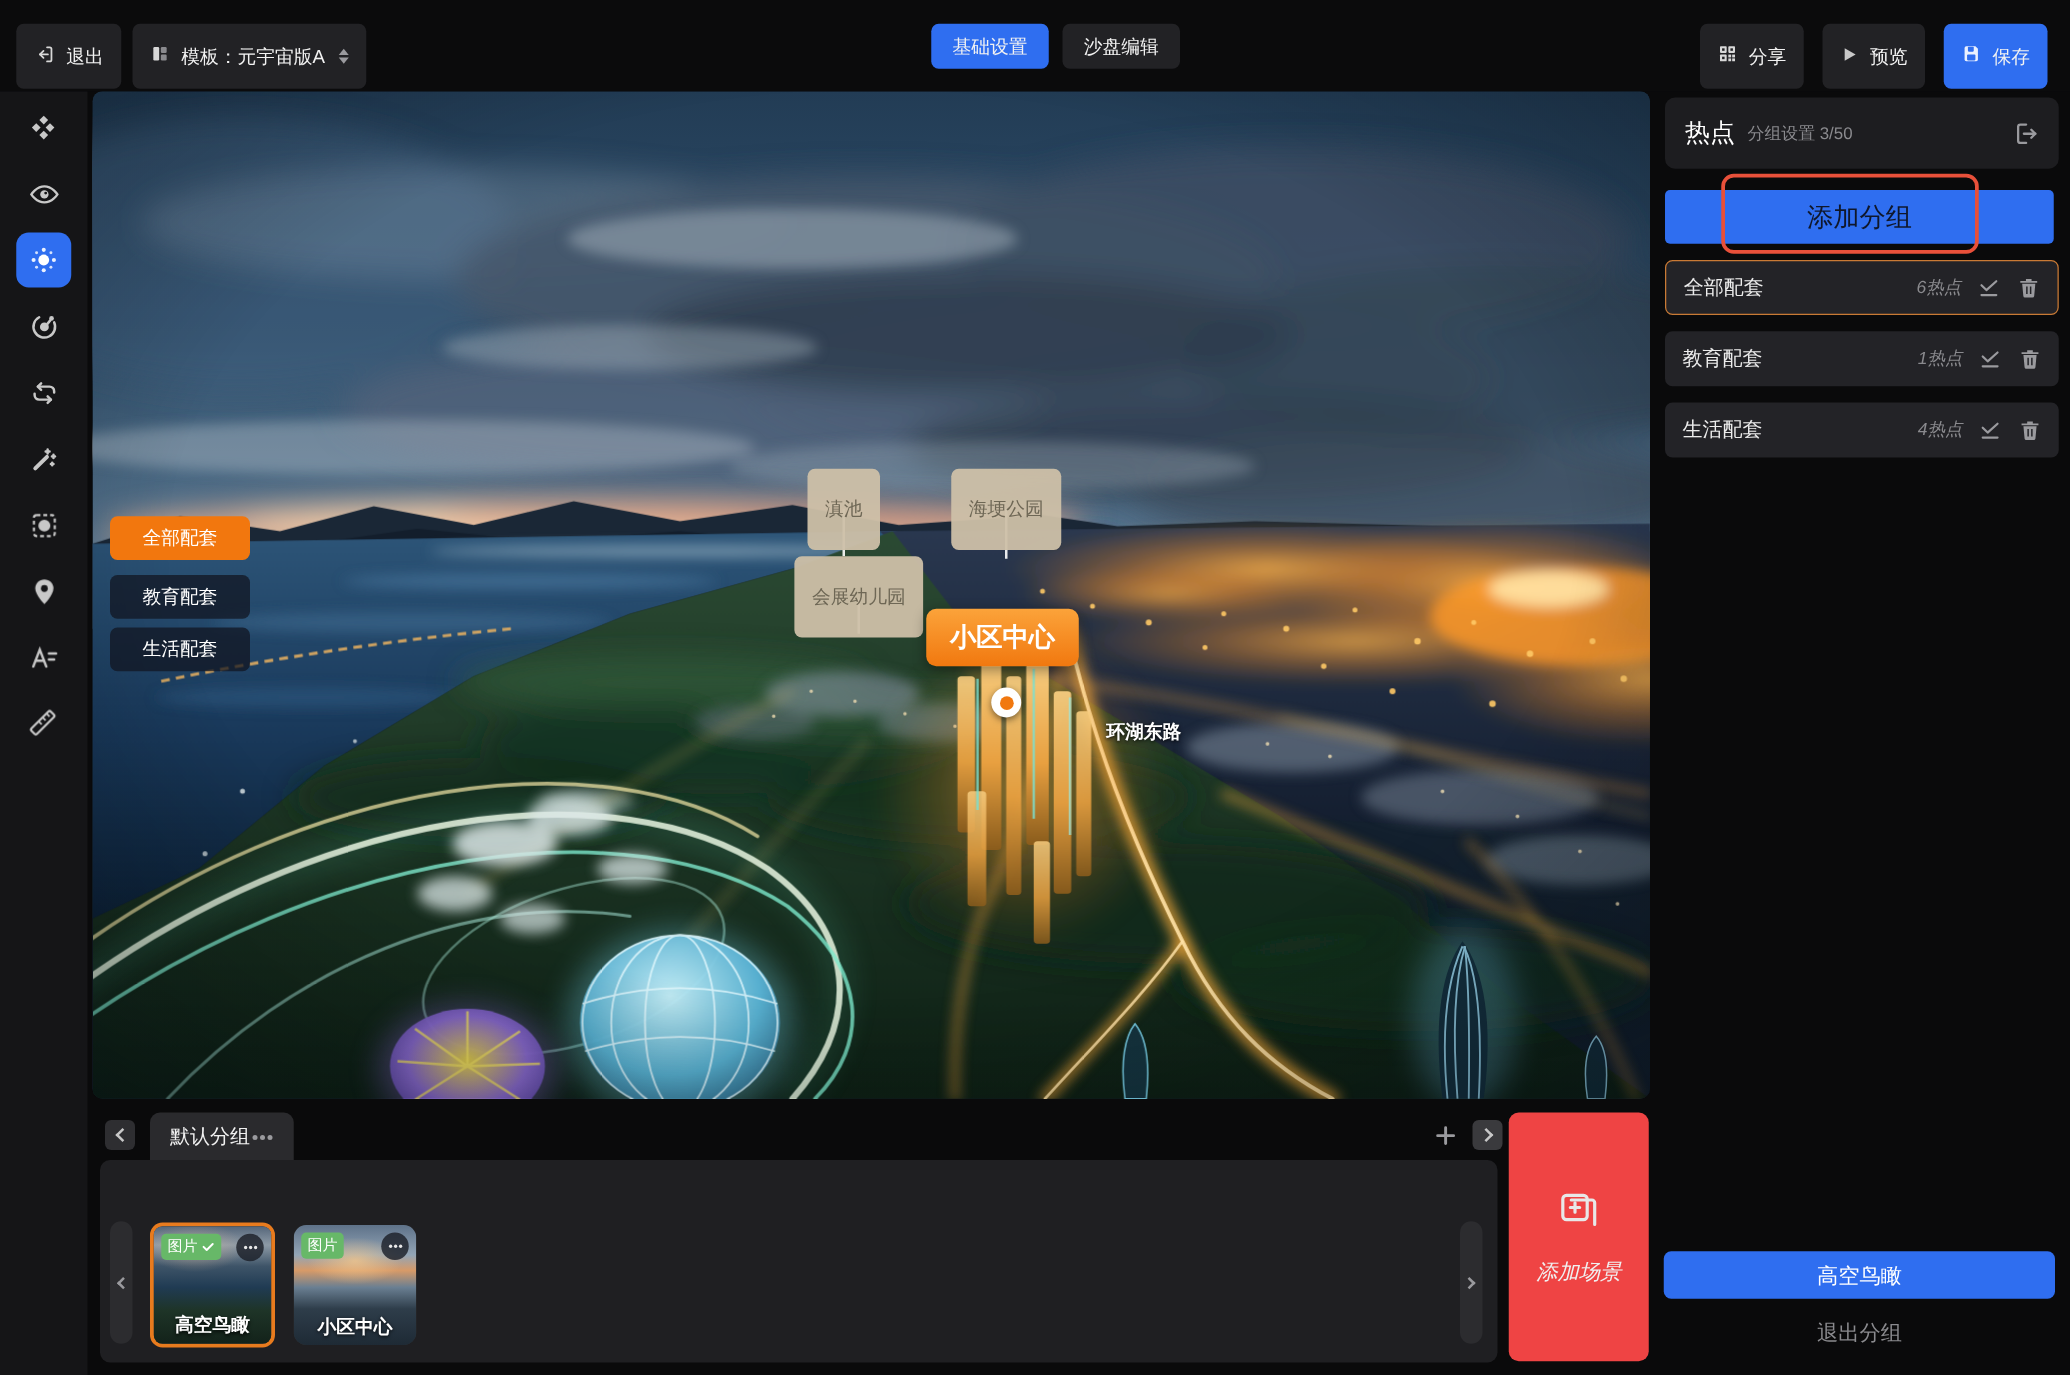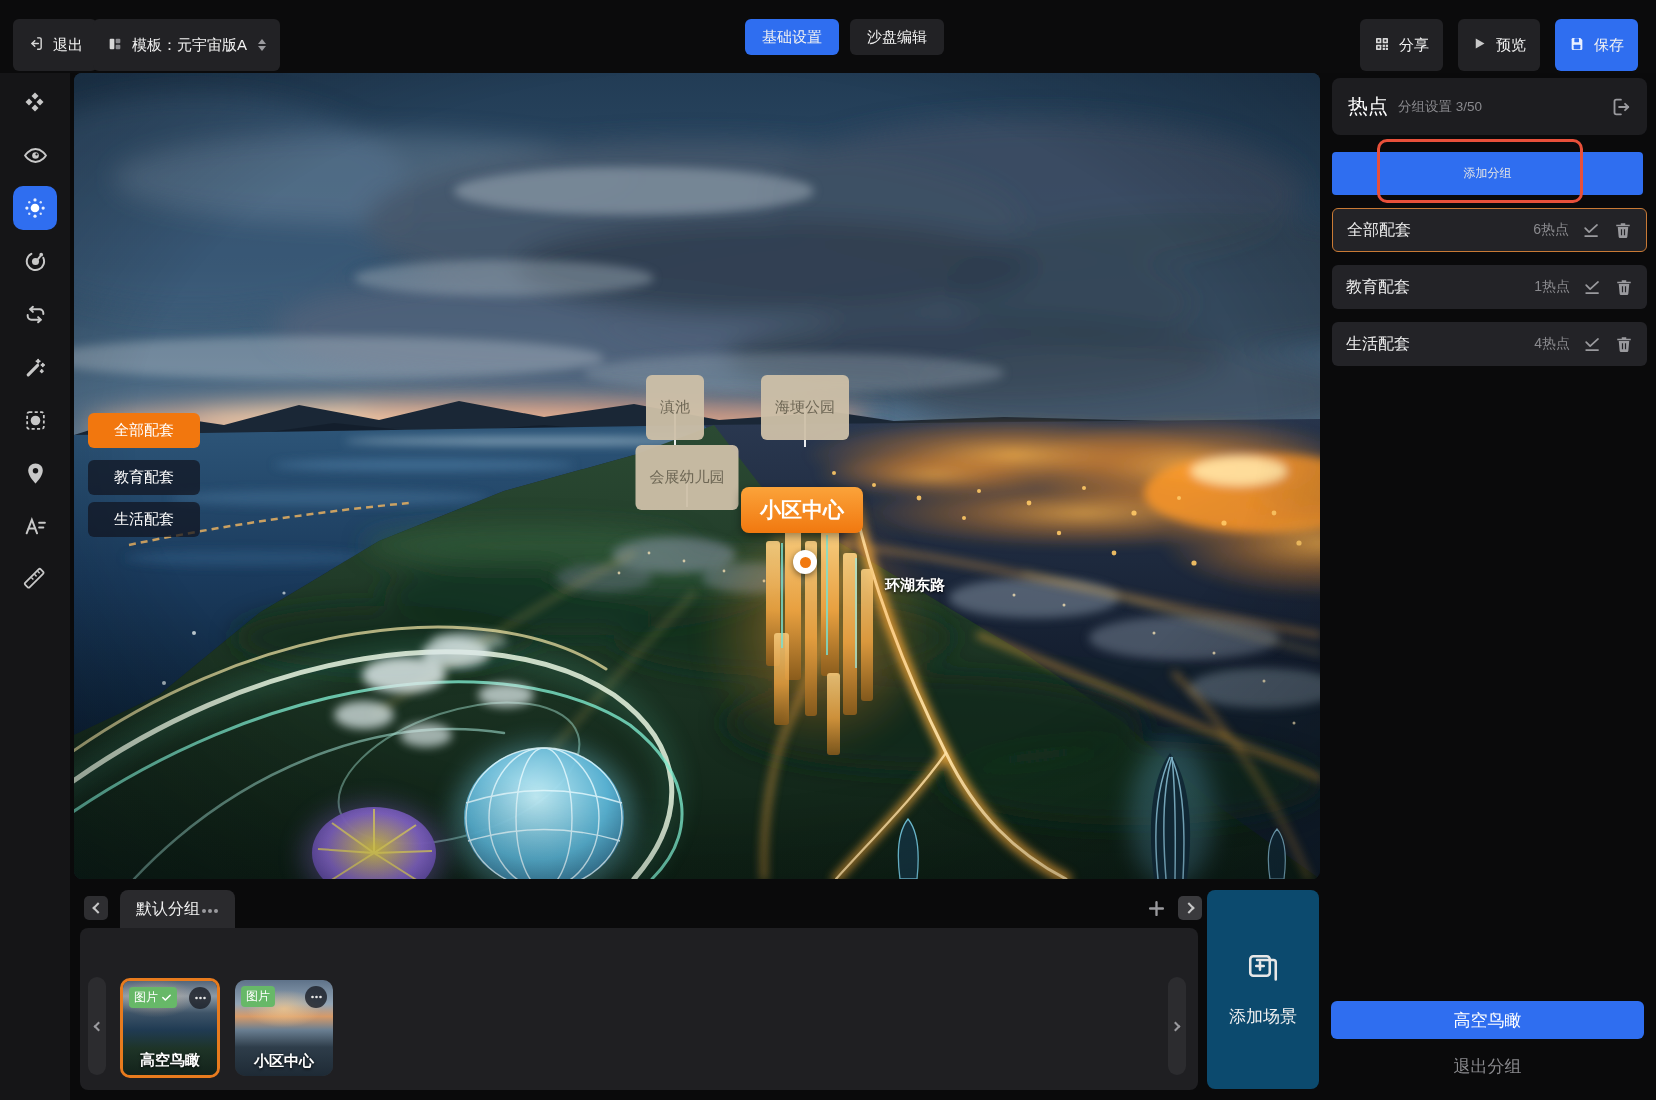--- a/index.html
+++ b/index.html
@@ -50,28 +50,28 @@
   .hs-pin i { width:11px; height:11px; border-radius:50%; background:#f1780f; }
   .road-label { position:absolute; color:#fff; font-size:15px; font-weight:bold; text-shadow:0 1px 3px rgba(0,0,0,0.9); z-index:6; }
 
   
   .panel-head { position:absolute; left:1332px; top:78px; width:315px; height:57px; background:#1d1d20; border-radius:8px;
     display:flex; align-items:center; padding:0 16px; z-index:10; }
   .panel-title { font-size:20px; font-weight:normal; color:#fff; }
   .panel-sub { font-size:13.5px; color:#8a8a8e; margin-left:10px; }
   .panel-exit { margin-left:auto; cursor:pointer; display:flex; }
   .add-group-btn { position:absolute; left:1332px; top:152px; width:311px; height:43px; background:#2f6ef0; border-radius:4px;
-    display:flex; align-items:center; justify-content:center; color:#e5e5e5; font-size:12px; cursor:pointer; z-index:10; }
+    display:flex; align-items:center; justify-content:center; color:#0f172a; font-size:21px; cursor:pointer; z-index:10; }
   .annotation-red { position:absolute; left:1377px; top:139px; width:206px; height:64px; border:3px solid #e8503a;
     border-radius:10px; z-index:12; pointer-events:none; }
   .group-row { position:absolute; left:1332px; width:315px; height:44px; background:#232327; border-radius:6px;
     display:flex; align-items:center; padding:0 14px; z-index:10; cursor:pointer; }
   .group-row.selected { border:1.5px solid #c97a35; }
   .group-name { font-size:16px; color:#ececec; }
-  .group-right { margin-left:auto; display:flex; align-items:center; gap:13px; }
+  .group-right { margin-left:auto; display:flex; align-items:center; gap:13px;font-style:italic; }
   .group-count { font-size:14px; color:#8a8a8e; }
   .g-icon { display:flex; cursor:pointer; }
 
   
   .chip { position:absolute; width:24px; height:24px; background:#2e2e31; border-radius:5px; display:flex;
     align-items:center; justify-content:center; cursor:pointer; }
   .chev { width:8px; height:8px; border-left:2px solid #c8c8c8; border-bottom:2px solid #c8c8c8; }
   .chev.left { transform:rotate(45deg); margin-left:3px; }
   .chev.right { transform:rotate(-135deg); margin-right:3px; }
   .scene-tab { position:absolute; left:120px; top:890px; height:38px; background:#2a2a2d; border-radius:8px 8px 0 0;
@@ -89,22 +89,22 @@
      linear-gradient(180deg,#55667a 0%, #8d9aa6 16%, #3e5468 34%, #203b53 52%, #1e3427 72%, #13221a 100%); }
   .thumb2-img { background:
      radial-gradient(55% 28% at 50% 30%, rgba(245,200,140,0.75), rgba(0,0,0,0) 70%),
      linear-gradient(180deg,#5e7289 0%, #93a5b6 25%, #d79a68 38%, #6a7f92 52%, #2e3d4a 70%, #1e2a35 100%); }
   .thumb-badge { position:absolute; left:6px; top:6px; background:#67b868; color:#fff; font-size:12px; border-radius:4px;
     padding:2px 5px; display:flex; align-items:center; gap:3px; z-index:3; }
   .thumb-dots { position:absolute; right:6px; top:6px; width:22px; height:22px; border-radius:50%;
     background:rgba(28,32,40,0.82); display:flex; align-items:center; justify-content:center; z-index:3; cursor:pointer; }
   .thumb-name { position:absolute; left:0; right:0; bottom:5px; text-align:center; color:#fff; font-size:15px;
     font-weight:bold; text-shadow:0 1px 3px rgba(0,0,0,0.9); z-index:3; }
-  .add-scene { position:absolute; left:1207px; top:890px; width:112px; height:199px; background:#0c4a6e; border-radius:8px;
-    display:flex; flex-direction:column; align-items:center; justify-content:center; gap:14px; cursor:pointer; z-index:6; }
+  .add-scene { position:absolute; left:1207px; top:890px; width:112px; height:199px; background:#ef4444; border-radius:8px;
+    display:flex; flex-direction:column; align-items:center; justify-content:center; gap:14px; cursor:pointer; z-index:6;font-style:italic; }
   .add-scene-label { font-size:17px; color:#f0f0f0; }
   .group-style-btn { position:absolute; left:1331px; top:1001px; width:313px; height:38px; background:#2f6ef0; border-radius:6px;
     display:flex; align-items:center; justify-content:center; color:#fff; font-size:17px; cursor:pointer; z-index:10; }
   .exit-group { position:absolute; left:1331px; top:1055px; width:313px; text-align:center; color:#8a8a8e; font-size:17px;
     cursor:pointer; z-index:10; }
 </style>
 </head>
 <body>
 
 <div class="app">
@@ -114,21 +114,21 @@
       <span>
         <svg width="17" height="17" viewBox="0 0 24 24" fill="none" stroke="#d8d8d8" stroke-width="2" stroke-linecap="round" stroke-linejoin="round">
           <path d="M15 4h3a2 2 0 0 1 2 2v12a2 2 0 0 1-2 2h-3"></path>
             <path d="M11 8l-4 4 4 4"></path>
             <path d="M7 12h9"></path>
         </svg>
       </span>
       <span>退出</span>
     </div>
 
-    <div class="tb-btn" style="left:93px">
+    <div class="tb-btn" style="left:106px">
       <span>
         <svg width="16" height="16" viewBox="0 0 24 24" fill="#d8d8d8">
           <rect x="4" y="4" width="7" height="16" rx="1.5"></rect>
             <rect x="13" y="4" width="7" height="7" rx="1.5" fill="#8a8a8e"></rect>
           <rect x="13" y="13" width="7" height="7" rx="1.5" fill="#8a8a8e"></rect>
         </svg>
       </span>
       <span>模板：元宇宙版A</span>
       <span class="sorter">
           <i class="up"></i>

